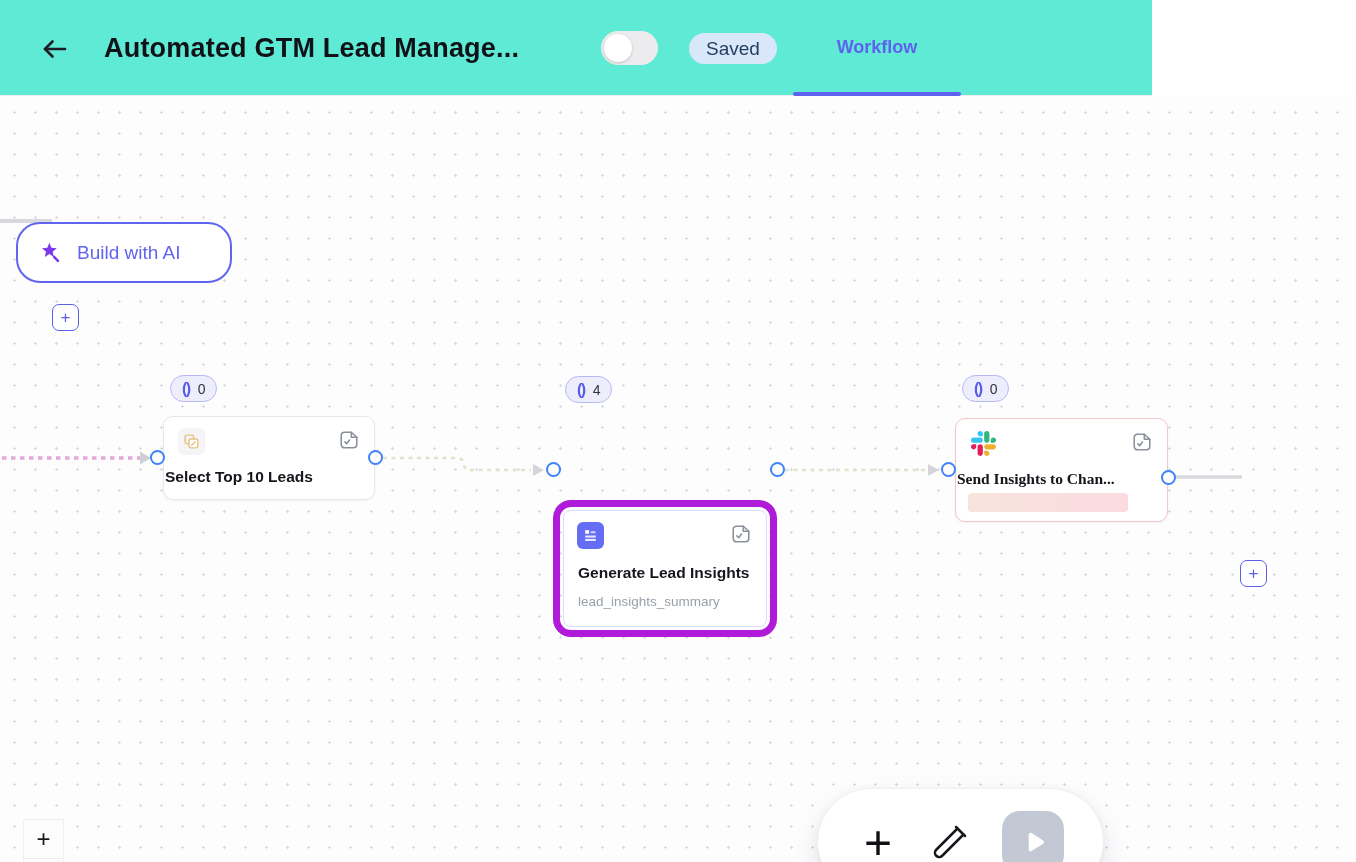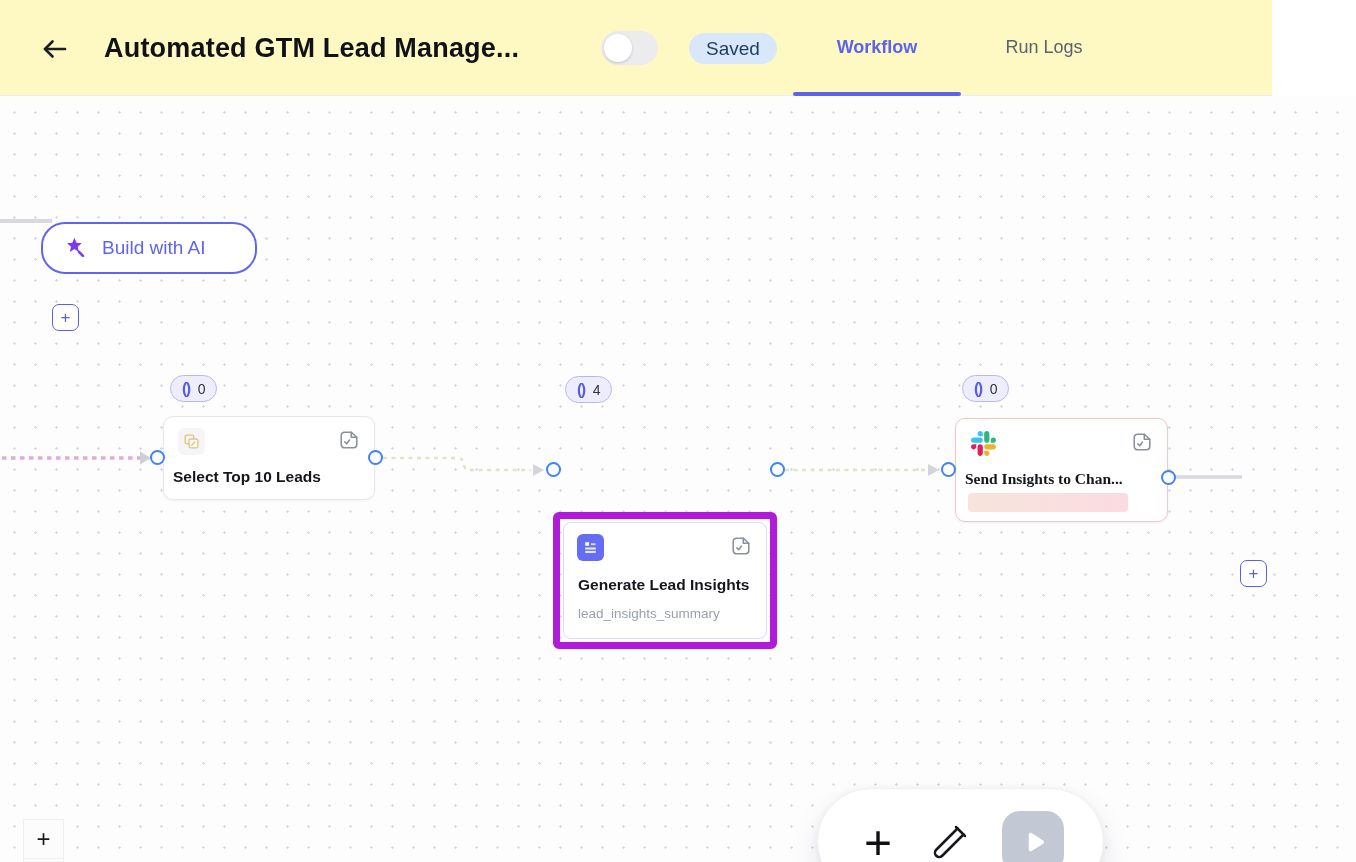--- a/index.html
+++ b/index.html
@@ -1,21 +1,21 @@
 <!DOCTYPE html>
 <html><head>
 <meta charset="utf-8">
 <style>
   * { box-sizing: border-box; margin: 0; padding: 0; }
   html,body { width:1356px; height:862px; }
   body { font-family:"Liberation Sans", sans-serif; background:#fff; overflow:hidden; }
   .app { position:relative; width:1356px; height:862px; background:#fff; overflow:hidden; }
 
   
-  .header { position:absolute; top:0; left:0; width:1272px; height:96px; background:#fef9c3;
+  .header { position:absolute; top:0; left:0; width:1152px; height:96px; background:#5eead4;
             border-bottom:1px solid #ececf1; z-index:5; }
   .back-btn { position:absolute; left:38px; top:32px; width:34px; height:34px; border:none;
               background:transparent; cursor:pointer; display:flex; align-items:center; justify-content:center; }
   .page-title { position:absolute; left:104px; top:33px; font-size:27px; font-weight:bold;
                 color:#101218; letter-spacing:.2px; white-space:nowrap; }
   .toggle { position:absolute; left:601px; top:31px; width:57px; height:34px; border-radius:17px;
             background:#ececee; cursor:pointer; }
   .toggle .knob { position:absolute; left:3px; top:3px; width:28px; height:28px; border-radius:50%;
                   background:#fff; box-shadow:0 1px 3px rgba(0,0,0,.18); }
   .saved-badge { position:absolute; left:689px; top:33px; height:31px; padding:0 17px; border-radius:16px;
@@ -26,46 +26,46 @@
   .tab-runlogs { left:966px; width:156px; color:#5b626e; font-weight:500; }
   .tab-underline { position:absolute; left:793px; top:92px; width:168px; height:4px;
                    background:#5d63ee; border-radius:2px; }
 
   
   .canvas { position:absolute; left:0; top:96px; width:1356px; height:766px; background:#fdfdfe;
             background-image:radial-gradient(circle, #d9d9e1 1.15px, transparent 1.3px);
             background-size:21px 21px; background-position:4px 6px; }
   .edge-layer { position:absolute; left:0; top:0; z-index:1; pointer-events:none; }
 
-  .build-ai { position:absolute; left:41px; top:126px; width:216px; height:52px; background:#fff;
+  .build-ai { position:absolute; left:16px; top:126px; width:216px; height:61px; background:#fff;
               border:2px solid #6065f0; border-radius:24px; display:flex; align-items:center;
               padding-left:20px; gap:13px; cursor:pointer; z-index:2; }
   .build-ai span { color:#6065f0; font-size:19px; }
 
   .add-sq { position:absolute; width:27px; height:27px; background:#fff; border:1.6px solid #5b5fe8;
             border-radius:7px; color:#5b5fe8; font-size:17px; line-height:23px; text-align:center;
             cursor:pointer; z-index:2; padding:0; }
 
   .badge { position:absolute; height:27px; display:inline-flex; align-items:center; gap:8px;
            padding:0 11px; border-radius:14px; background:#ededfc; border:1.2px solid #b6b8f4; z-index:3; }
   .badge .paren { color:#565ce8; font-size:16px; font-weight:bold; letter-spacing:-1.5px; }
   .badge .cnt { color:#2f333c; font-size:14px; font-weight:500; }
 
   .node { position:absolute; background:#fff; border:1px solid #e7e7ed; border-radius:10px;
           box-shadow:0 1px 3px rgba(25,25,60,.05); cursor:pointer; z-index:2; }
-  .node-title { position:absolute; left:9px; font-size:15.5px; font-weight:bold; color:#14161c; white-space:nowrap; }
+  .node-title { position:absolute; left:1px; font-size:15.5px; font-weight:bold; color:#14161c; white-space:nowrap; }
   .node-sub { position:absolute; left:15px; font-size:13.5px; color:#99a0ab; white-space:nowrap; }
   .type-chip { position:absolute; left:14px; top:11px; width:27px; height:27px; border-radius:6px;
                display:flex; align-items:center; justify-content:center; }
   .chip-gray { background:#f5f5f8; }
   .chip-indigo { background:#666df5; }
   .file-check { position:absolute; right:14px; top:12px; cursor:pointer; background:none; border:none; padding:0; }
 
-  .selection { position:absolute; left:553px; top:416px; width:224px; height:137px;
-               border:7px solid #af1bd9; border-radius:6px; z-index:2; }
+  .selection { position:absolute; left:553px; top:404px; width:224px; height:137px;
+               border:7px solid #af1bd9; border-radius:18px; z-index:2; }
   .selection .inner { position:absolute; left:3px; top:3px; right:3px; bottom:3px; background:#fff;
                       border:1px solid #d9dcf8; border-radius:8px; cursor:pointer; }
 
   .node-error { border:1.5px solid #f3c6c8;font-family:Liberation Serif, serif; }
   .error-bar { position:absolute; left:12px; top:74px; width:160px; height:19px; border-radius:4px;
                background:linear-gradient(90deg,#f7e4dc 0%, #fbdbe1 100%); }
 
   .handle { position:absolute; width:15px; height:15px; border-radius:50%; background:#fff;
             border:2.6px solid #3f83f8; z-index:4; cursor:crosshair; }
 
@@ -223,17 +223,16 @@
         <path d="M20 12H4"></path>
           <path d="m10 18-6-6 6-6"></path>
       </svg>
     </button>
     <div class="page-title">Automated GTM Lead Manage...</div>
     <div class="toggle">
       <div class="knob"></div>
     </div>
     <div class="saved-badge">Saved</div>
     <button class="tab tab-workflow">Workflow</button>
-    <button class="tab tab-runlogs">Run Logs</button>
     <div class="tab-underline"></div>
   </div>
 
 </div>
 
 </body></html>

